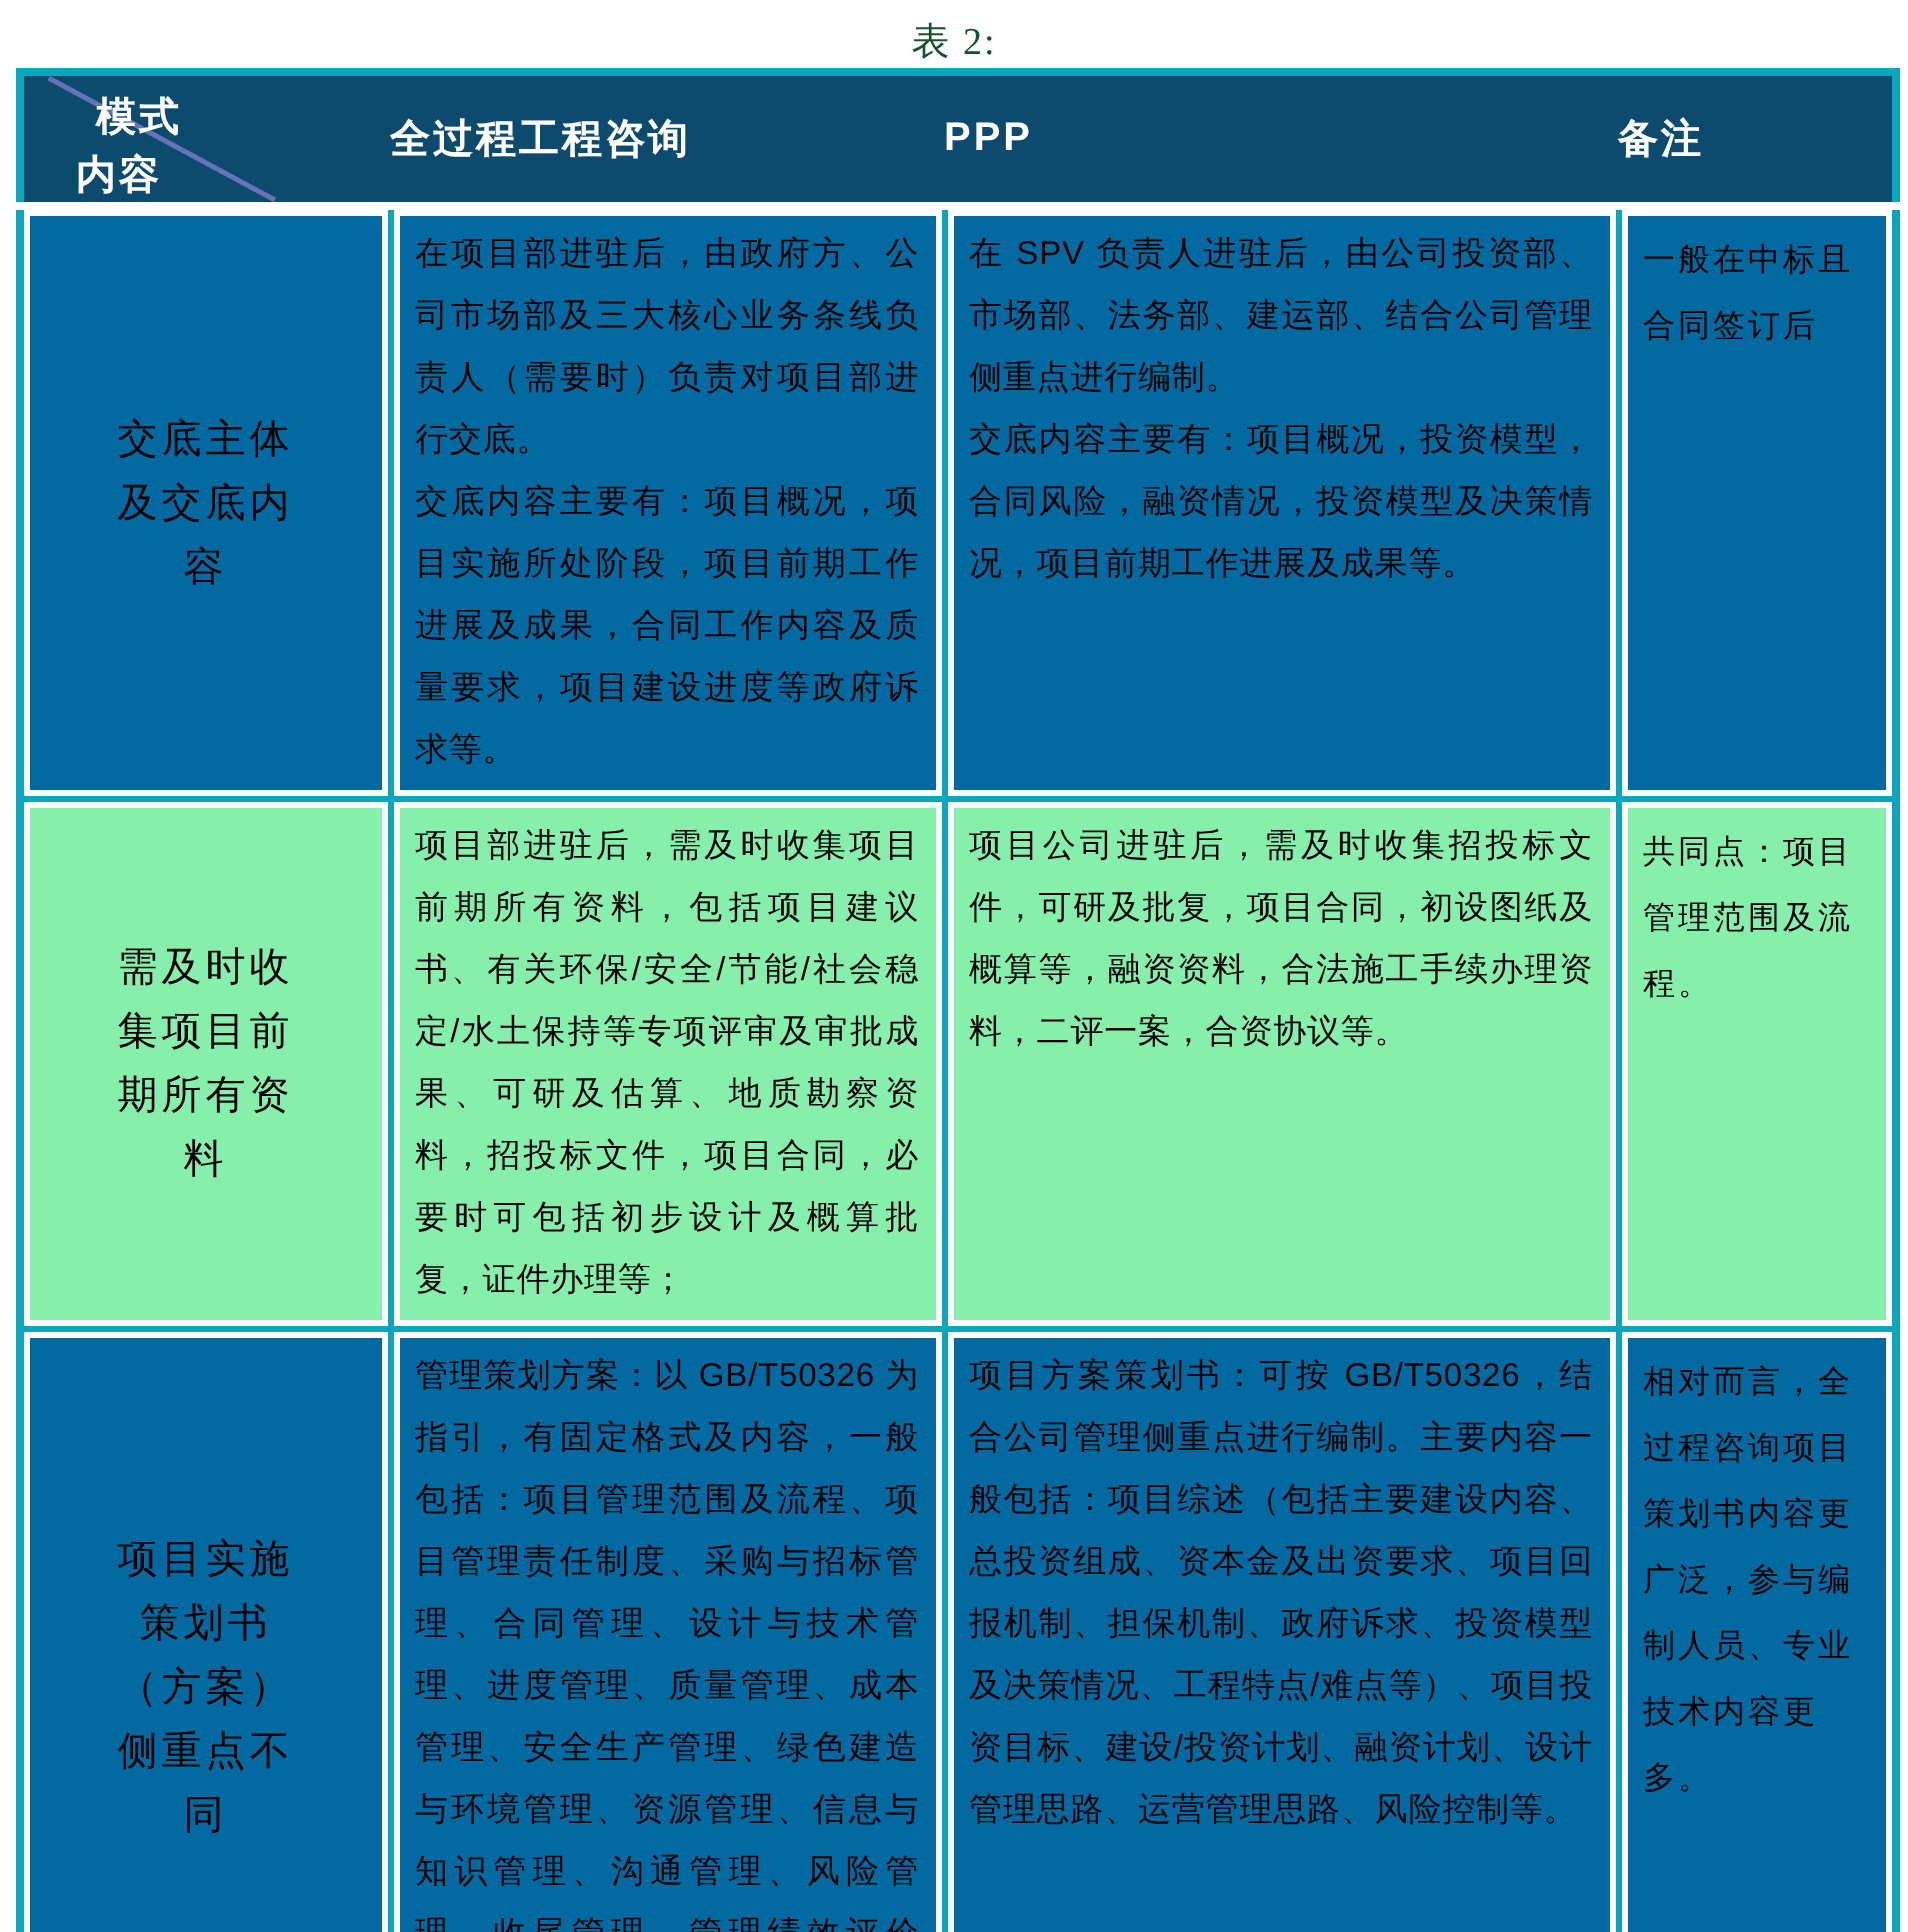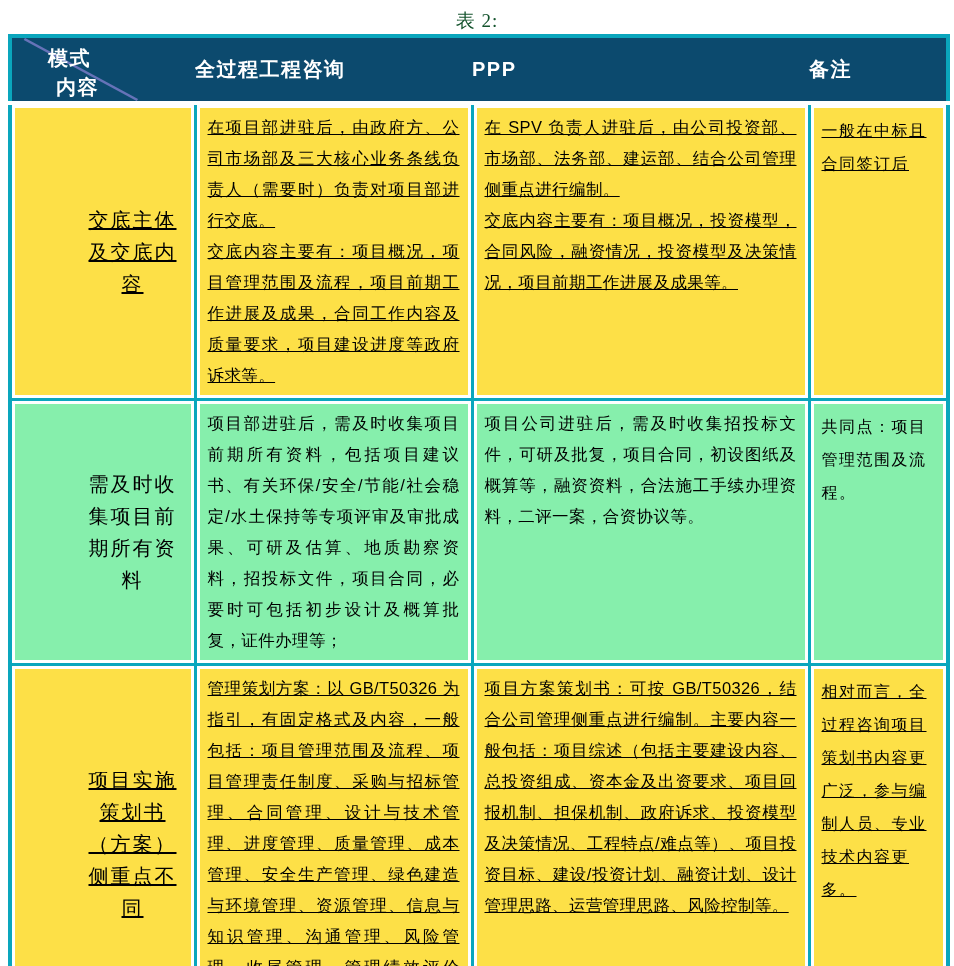--- a/index.html
+++ b/index.html
@@ -22,31 +22,31 @@
   
   th{
     background:#0c4a6e;color:#ffffff;font-weight:bold;
     font-size:20px;letter-spacing:1.5px;
     height:63px;border:none;border-bottom:4px solid #ffffff;
     text-align:left;vertical-align:middle;padding:0;
   }
   th.diag{position:relative;}
   th.diag svg{position:absolute;left:0;top:0;width:100%;height:100%;}
   th.diag .corner-top{position:absolute;left:36px;top:7px;}
-  th.diag .corner-bottom{position:absolute;left:26px;top:36px;margin-left:18px;}
+  th.diag .corner-bottom{position:absolute;left:26px;top:36px;}
   
   td{
     border:3px solid #0aa6bd;background:#ffffff;
     padding:3px;vertical-align:top;
   }
-  tr.tint .fill{background:#fde047;text-decoration:underline;}
+  tr.tint .fill{background:#0369a1;}
   tr.plain .fill{background:#86efac;}
   .fill{height:100%;box-sizing:border-box;padding:4px 8px;}
   td.label-cell{vertical-align:middle;}
-  td.label-cell .fill{display:flex;align-items:center;justify-content:flex-end;text-align:center;}
+  td.label-cell .fill{display:flex;align-items:center;justify-content:center;text-align:center;}
   .row-label{
     font-size:20px;line-height:32px;letter-spacing:2px;
     max-width:100px;text-align:center;
   }
   .body-text p{
     margin:0;font-size:16.5px;line-height:31px;
     text-align:justify;letter-spacing:0.4px;
   }
   .note-text{
     font-size:16px;line-height:33px;letter-spacing:1.5px;
@@ -88,21 +88,21 @@
 
       <tr class="tint r1">
         <td class="label-cell">
           <div class="fill">
               <div class="row-label">交底主体及交底内容</div>
             </div>
         </td>
         <td>
           <div class="fill body-text">
             <p>在项目部进驻后，由政府方、公司市场部及三大核心业务条线负责人（需要时）负责对项目部进行交底。</p>
-            <p>交底内容主要有：项目概况，项目管理范围及流程，项目前期工作进展及成果，合同工作内容及质量要求，项目建设进度等政府诉求等。</p>
+            <p>交底内容主要有：项目概况，项目实施所处阶段，项目前期工作进展及成果，合同工作内容及质量要求，项目建设进度等政府诉求等。</p>
           </div>
         </td>
         <td>
           <div class="fill body-text">
             <p>在 SPV 负责人进驻后，由公司投资部、市场部、法务部、建运部、结合公司管理侧重点进行编制。</p>
             <p>交底内容主要有：项目概况，投资模型，合同风险，融资情况，投资模型及决策情况，项目前期工作进展及成果等。</p>
           </div>
         </td>
         <td>
           <div class="fill">

